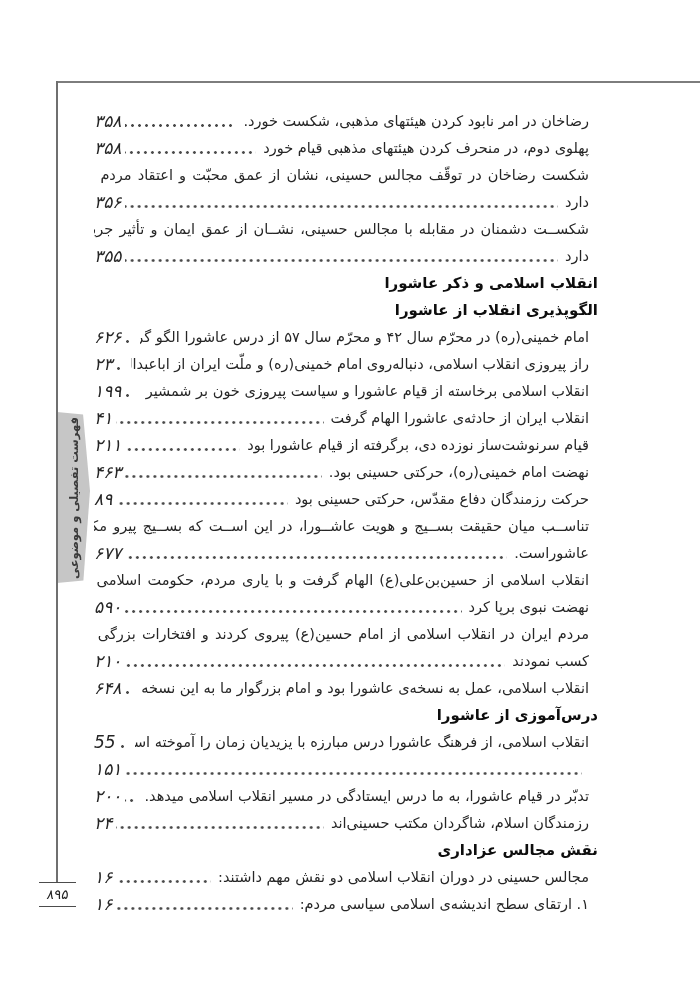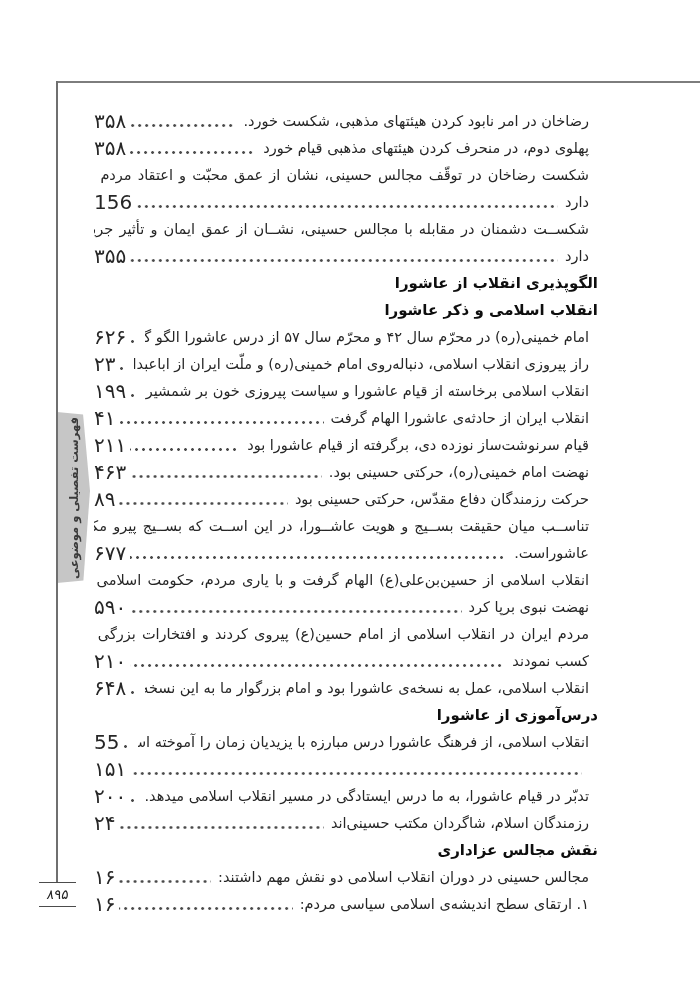--- a/index.html
+++ b/index.html
@@ -34,21 +34,21 @@
   .row{height:27px; display:flex; align-items:flex-end; font-size:14.5px;}
   .row .txt{white-space:nowrap; overflow:hidden; line-height:25px; flex:0 1 auto; color:#262626;}
   .row.entry, .row.wrap{padding-right:9px;}
   .row.wrap .txt{width:100%; word-spacing:1.5px;}
   .row.heading .txt{font-weight:bold; font-size:15px; color:#0e0e0e;}
   .dots{
     flex:1 1 8px; min-width:8px; height:3px; margin:0 7px 7px 4px;
     background-image:radial-gradient(circle at 1.5px 1.5px, #4a4a4a 1.15px, rgba(0,0,0,0) 1.6px);
     background-size:7px 3px; background-repeat:repeat-x; background-position:right bottom;
   }
-  .pg{flex:0 0 auto; line-height:25px; font-size:20px; color:#262626;}
+  .pg{flex:0 0 auto; line-height:25px; font-size:17px; color:#262626;font-style:italic;}
 </style>
 </head>
 <body>
 
 <div class="page">
 
   <div class="rule-top"></div>
   <div class="rule-left"></div>
 
   <div class="side-tab"></div>
@@ -64,35 +64,35 @@
         <span class="txt">پهلوی دوم، در منحرف کردن هیئتهای مذهبی قیام خورد</span>
         <span class="dots"></span>
         <span class="pg">۳۵۸</span>
       </div>
       <div class="row wrap">
         <span class="txt">شکست رضاخان در توقّف مجالس حسینی، نشان از عمق محبّت و اعتقاد مردم به اهل‌بیت(ع)</span>
       </div>
       <div class="row entry">
         <span class="txt">دارد</span>
         <span class="dots"></span>
-        <span class="pg">156</span>
+        <span class="pg">۳۵۶</span>
       </div>
       <div class="row wrap">
         <span class="txt">شکســت دشمنان در مقابله با مجالس حسینی، نشــان از عمق ایمان و تأثیر جریان عزاداری</span>
       </div>
       <div class="row entry">
         <span class="txt">دارد</span>
         <span class="dots"></span>
         <span class="pg">۳۵۵</span>
       </div>
       <div class="row heading">
-        <span class="txt">الگوپذیری انقلاب از عاشورا</span>
+        <span class="txt">انقلاب اسلامی و ذکر عاشورا</span>
       </div>
       <div class="row heading">
-        <span class="txt">انقلاب اسلامی و ذکر عاشورا</span>
+        <span class="txt">الگوپذیری انقلاب از عاشورا</span>
       </div>
       <div class="row entry">
         <span class="txt">امام خمینی(ره) در محرّم سال ۴۲ و محرّم سال ۵۷ از درس عاشورا الگو گرفت.</span>
         <span class="dots"></span>
         <span class="pg">۶۲۶</span>
       </div>
       <div class="row entry">
         <span class="txt">راز پیروزی انقلاب اسلامی، دنباله‌روی امام خمینی(ره) و ملّت ایران از اباعبدالله(ع) بود</span>
         <span class="dots"></span>
         <span class="pg">۲۳</span>

